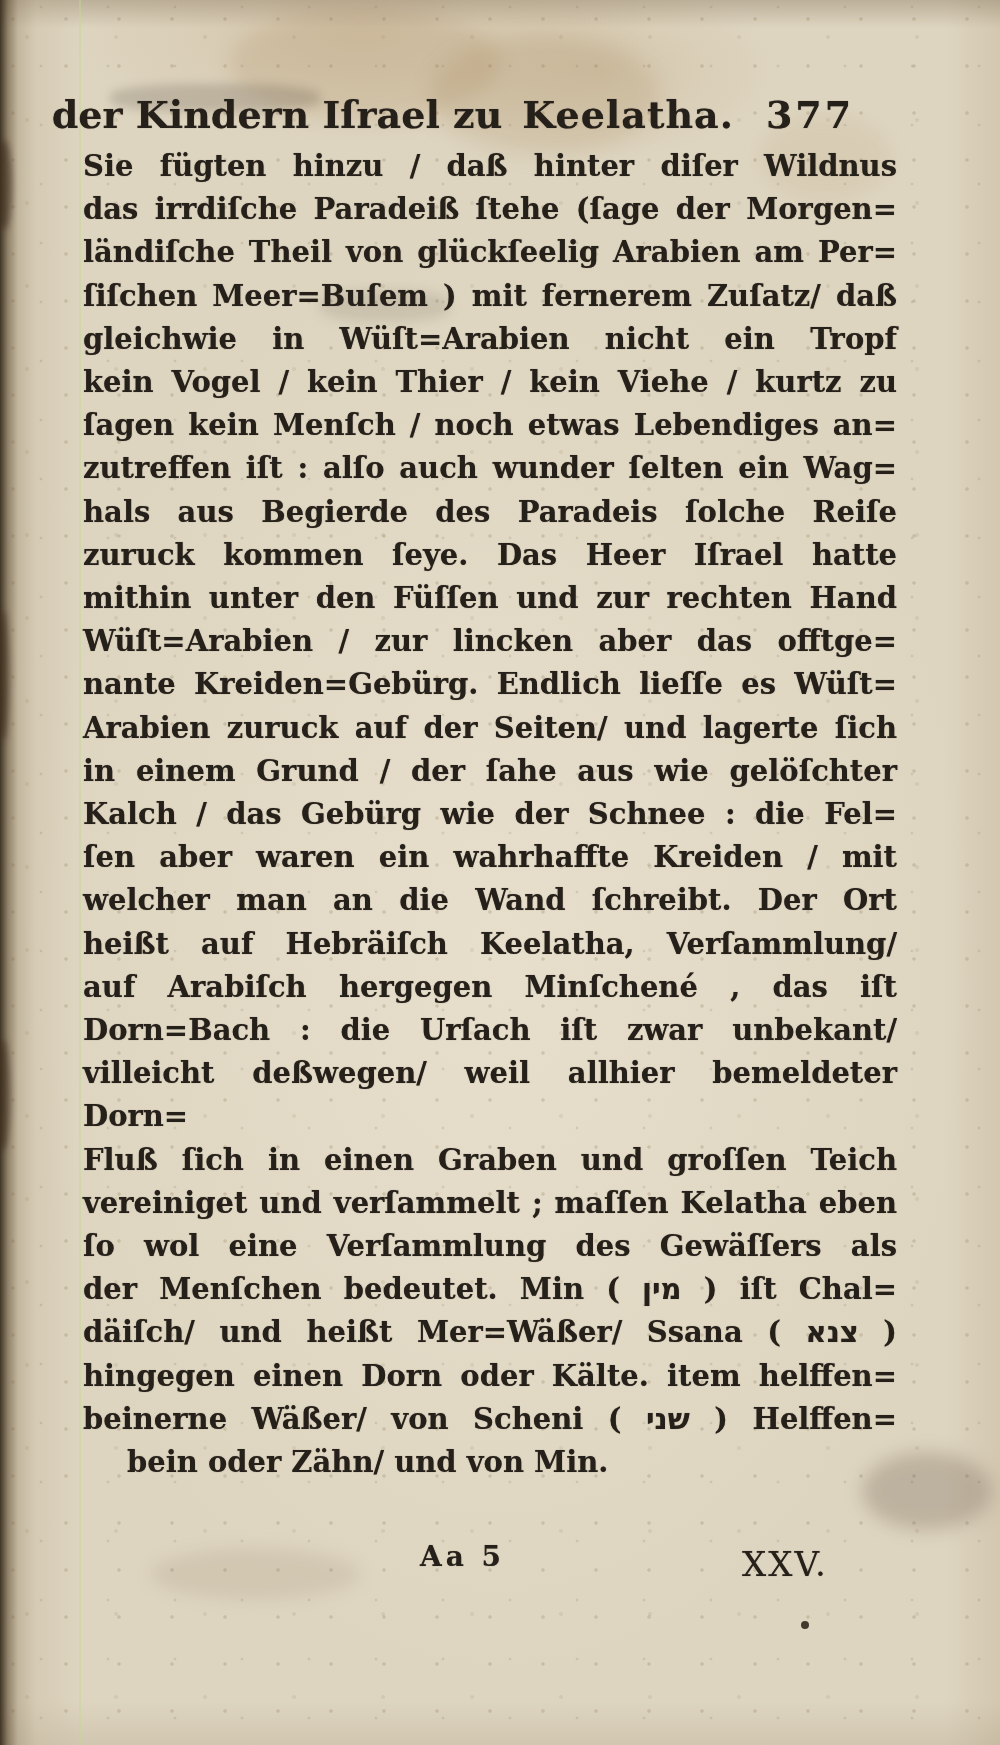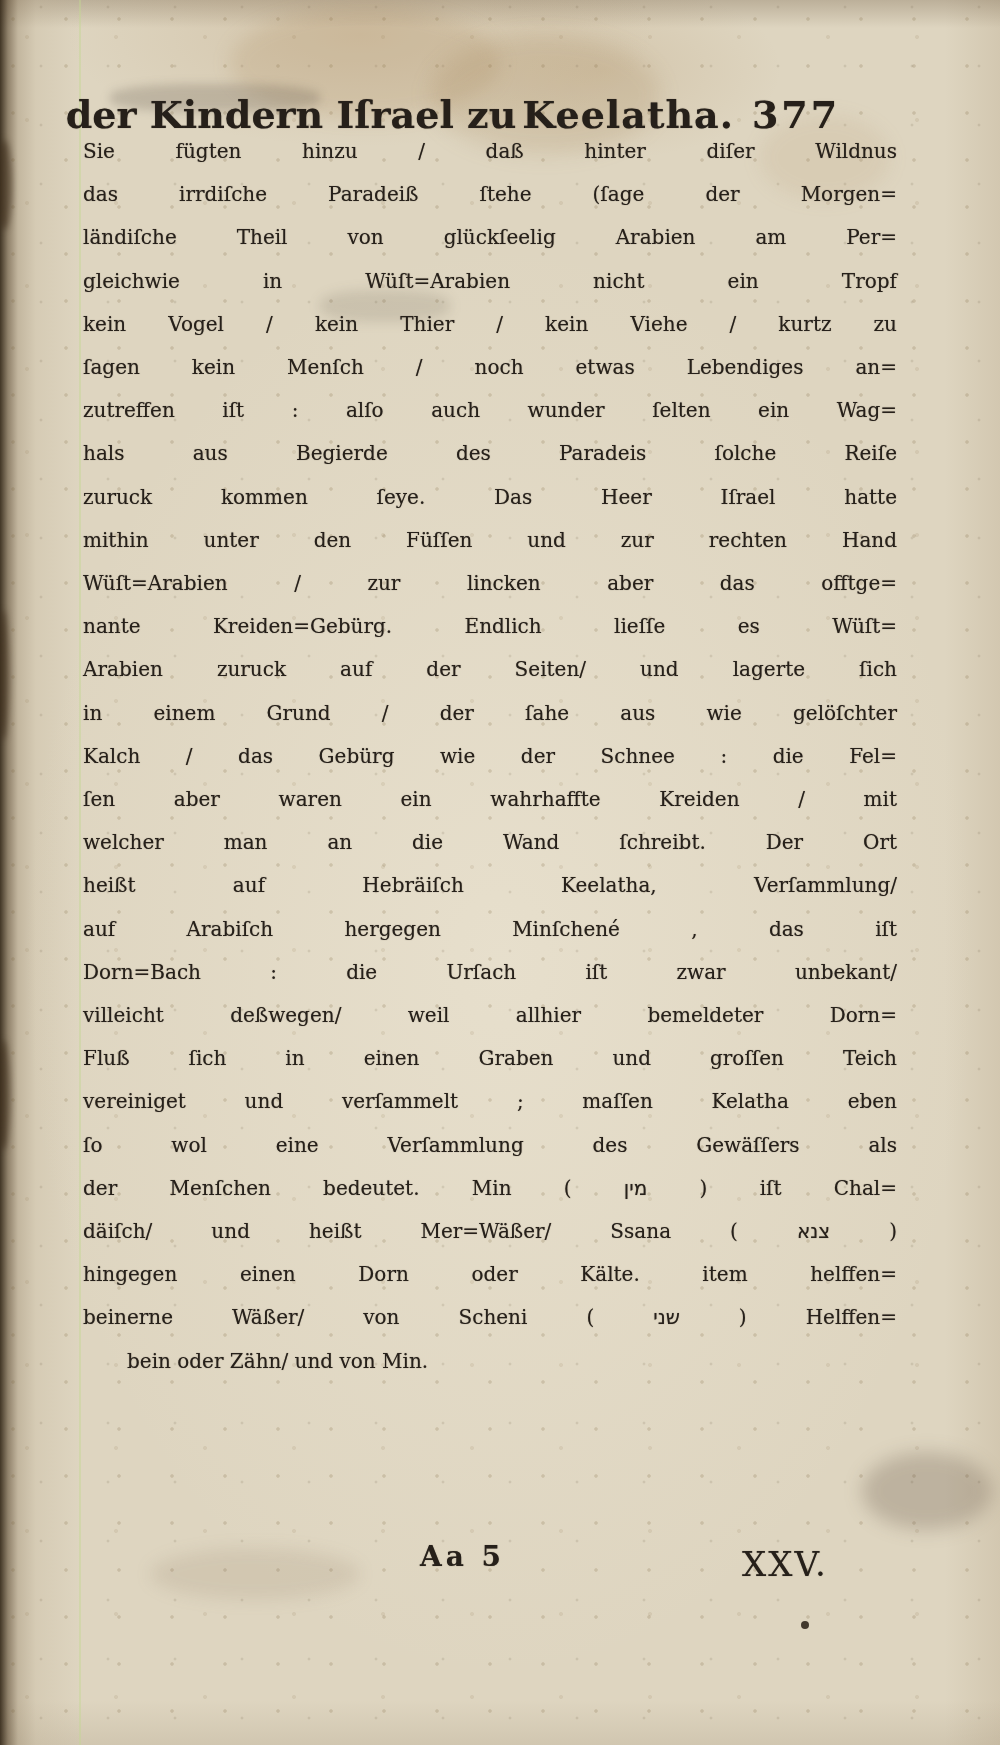--- a/index.html
+++ b/index.html
@@ -36,31 +36,31 @@
   .s4{left:862px;top:1452px;width:130px;height:78px;background:rgba(72,56,40,0.22);filter:blur(9px);}
   .s5{left:150px;top:1548px;width:210px;height:52px;background:rgba(120,100,70,0.12);filter:blur(8px);}
   .edge-mark{position:absolute;background:rgba(58,42,24,0.55);filter:blur(3px);border-radius:50%;pointer-events:none;}
   .em1{left:-4px;top:140px;width:16px;height:90px;}
   .em2{left:-3px;top:610px;width:12px;height:130px;}
   .em3{left:-4px;top:1040px;width:14px;height:110px;}
   .scanline{position:absolute;left:79px;top:0;width:2px;height:100%;background:rgba(196,214,146,0.45);pointer-events:none;}
 
   .running-head{
     position:absolute;left:83px;top:92px;width:740px;
-    display:flex;justify-content:center;align-items:baseline;gap:6px;
+    display:flex;justify-content:center;align-items:baseline;gap:20px;
     font-size:38px;font-weight:bold;
     text-shadow:0 0 1px rgba(40,30,20,0.55);
     white-space:nowrap;
   }
   .running-head .roman{font-weight:bold;letter-spacing:1px;}
   .running-head .pagenum{margin-left:12px;letter-spacing:3px;}
 
   .page-text{
-    position:absolute;left:83px;top:130px;width:814px;
-    font-size:20px;font-weight:normal;line-height:43.2px;
+    position:absolute;left:83px;top:145px;width:814px;
+    font-size:29px;font-weight:bold;line-height:43.2px;
     text-shadow:0 0 1px rgba(40,30,20,0.5);
   }
   .line{text-align:justify;text-align-last:justify;text-justify:inter-word;}
   .line.last{text-align-last:left;margin-left:44px;}
 
   .footer-row{position:absolute;left:0;top:1540px;width:1000px;height:60px;}
   .sig{position:absolute;left:420px;top:0;font-size:28px;font-weight:bold;letter-spacing:4px;text-shadow:0 0 1px rgba(40,30,20,0.5);}
   .catch{position:absolute;left:742px;top:4px;font-size:34px;font-weight:normal;letter-spacing:2px;text-shadow:0 0 1px rgba(40,30,20,0.5);}
   .ink-dot{position:absolute;left:801px;top:1621px;width:8px;height:8px;border-radius:50%;background:#433a2e;filter:blur(0.5px);}
 </style>
@@ -85,20 +85,21 @@
   <div class="running-head">
     <span>der Kindern Iſrael zu</span>
     <span class="roman">Keelatha.</span>
     <span class="pagenum">377</span>
   </div>
 
   <div class="page-text">
     <div class="line">Sie fügten hinzu / daß hinter diſer Wildnus</div>
     <div class="line">das irrdiſche Paradeiß ſtehe (ſage der Morgen=</div>
     <div class="line">ländiſche Theil von glückſeelig Arabien am Per=</div>
+    <div class="line">ſiſchen Meer=Buſem ) mit fernerem Zuſatz/ daß</div>
     <div class="line">gleichwie in Wüſt=Arabien nicht ein Tropf</div>
     <div class="line">kein Vogel / kein Thier / kein Viehe / kurtz zu</div>
     <div class="line">ſagen kein Menſch / noch etwas Lebendiges an=</div>
     <div class="line">zutreffen iſt : alſo auch wunder ſelten ein Wag=</div>
     <div class="line">hals aus Begierde des Paradeis ſolche Reiſe</div>
     <div class="line">zuruck kommen ſeye.  Das Heer Iſrael hatte</div>
     <div class="line">mithin unter den Füſſen und zur rechten Hand</div>
     <div class="line">Wüſt=Arabien / zur lincken aber das offtge=</div>
     <div class="line">nante Kreiden=Gebürg.  Endlich lieſſe es Wüſt=</div>
     <div class="line">Arabien zuruck auf der Seiten/ und lagerte ſich</div>

